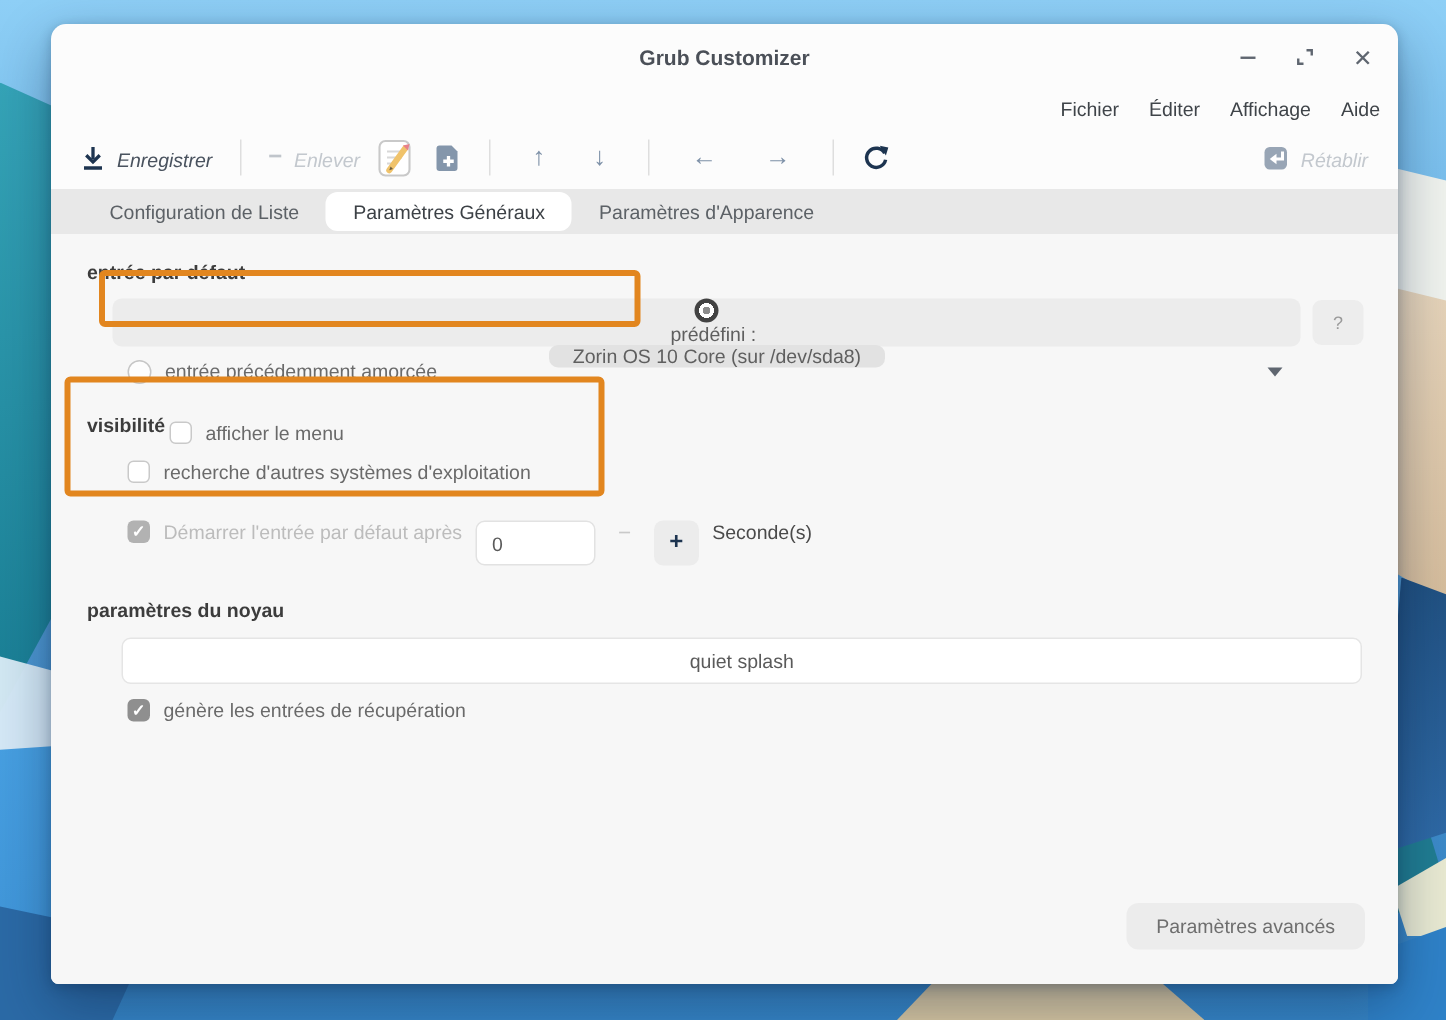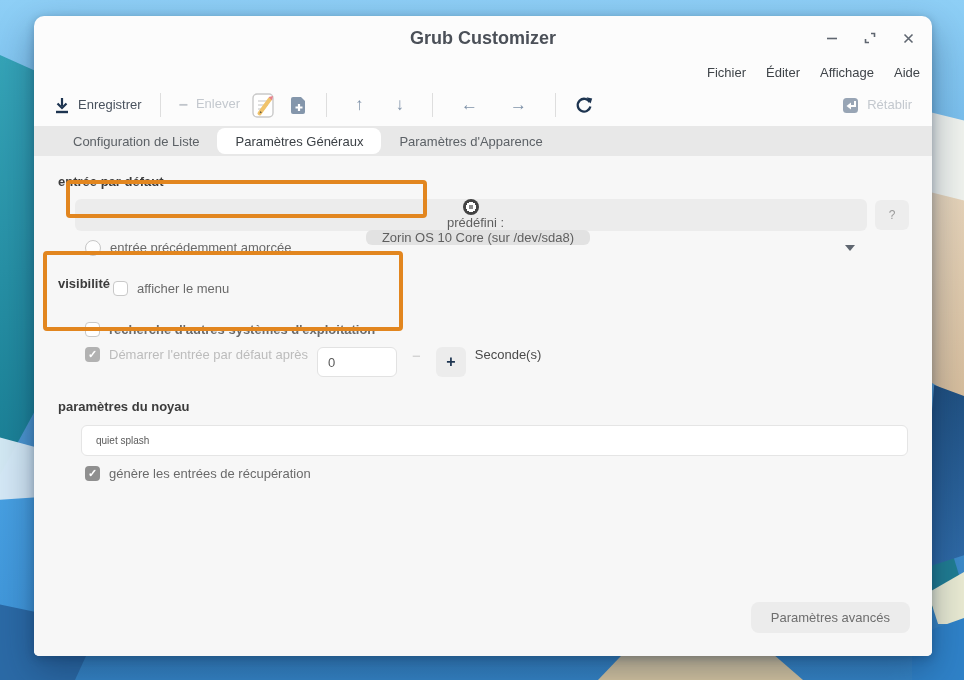--- a/index.html
+++ b/index.html
@@ -41,33 +41,33 @@
   
   #window { position:absolute; left:34px; top:16px; width:898px; height:640px;
     background:#fcfcfc; border-radius:10px 10px 5px 5px;
     box-shadow:0 14px 36px rgba(10,30,60,.38), 0 2px 8px rgba(10,30,60,.25);
     display:flex; flex-direction:column; }
 
   
   .titlebar { position:relative; height:44px; flex:0 0 44px; }
   .title { position:absolute; left:0; right:0; top:0; height:44px;
     display:flex; align-items:center; justify-content:center;
-    font-weight:bold; font-size:18px; color:#4b5058; }
+    font-weight:bold; font-size:14px; color:#4b5058; }
   .win-controls { position:absolute; right:12px; top:0; height:44px;
     display:flex; align-items:center; gap:14px; }
   .win-btn { width:24px; height:24px; display:flex; align-items:center; justify-content:center; cursor:default; }
 
   
   .menubar { height:24px; flex:0 0 24px; display:flex; align-items:center; padding-left:8px;justify-content:flex-end; }
   .menu-item { padding:0 8px; margin-right:4px; color:#3f4449; }
 
   
   .toolbar { height:42px; flex:0 0 42px; display:flex; align-items:center; padding:0 14px; }
   .tool-sep { width:1px; height:24px; background:#dedede; margin:0 12px; }
-  .tool-btn { display:flex; align-items:flex-start; gap:8px; padding:4px 6px; }
+  .tool-btn { display:flex; align-items:flex-end; gap:8px; padding:4px 6px;font-style:italic; }
   .tool-label { color:#49525e; }
   .tool-label.dim { color:#c3c8ce; }
   .arrow-glyph { font-size:17px; color:#7e91a8; padding:0 10px; }
   .minus-glyph { font-size:16px; color:#c0c5cb; font-weight:bold; }
   .toolbar-right { margin-left:auto; display:flex; align-items:center; gap:8px; }
 
   
   .tabstrip { height:30px; flex:0 0 30px; background:#e8e8e8; display:flex; align-items:center; padding-left:21px; }
   .tab { height:26px; display:flex; align-items:center; padding:0 18px; color:#5c6166; border-radius:8px; }
   .tab.active { background:#ffffff; color:#3c4146; }
@@ -109,21 +109,21 @@
     border-radius:6px; padding:0 10px; color:#5a5a5a; font-size:13px;
     font-family:"Liberation Sans", sans-serif; }
   .spin-minus { color:#c9c9c9; font-size:15px; margin:0 6px; }
   .spin-plus { width:30px; height:30px; background:#ececec; border-radius:6px;
     display:flex; align-items:center; justify-content:center;
     color:#1d3450; font-size:16px; font-weight:bold; }
   .unit-label { color:#4a4a4a; }
 
   .kernel-input { position:absolute; left:47px; top:269px; width:827px; height:31px;
     background:#ffffff; border:1px solid #e5e5e5; border-radius:6px; padding:0 14px;
-    color:#5a5a5a; font-size:10px; font-family:"Liberation Sans", sans-serif; }
+    color:#5a5a5a; font-size:13px; font-family:"Liberation Sans", sans-serif;text-align:center; }
 
   .advanced-btn { position:absolute; right:22px; top:446px; height:31px; padding:0 20px;
     background:#ececec; border:none; border-radius:8px; color:#6e6e6e; font-size:13px;
     font-family:"Liberation Sans", sans-serif; display:flex; align-items:center; }
 
   
   .hl { position:absolute; border:4px solid #e2861f; border-radius:4px;
     pointer-events:none; z-index:5; }
   .hl-1 { left:32px; top:180px; width:361px; height:38px; }
   .hl-2 { left:9px; top:251px; width:360px; height:80px; }
@@ -274,21 +274,21 @@
       <span class="ctl-label">entrée précédemment amorcée</span>
     </div>
 
     <div class="sec-header" style="top:120px;">visibilité</div>
 
     <div class="ctl-row" style="left:51px; top:125px;padding-left:28px;">
       <span class="checkbox"></span>
       <span class="ctl-label">afficher le menu</span>
     </div>
 
-    <div class="ctl-row" style="left:51px; top:166px;font-weight:bold;">
+    <div class="ctl-row" style="left:51px; top:151px;">
       <span class="checkbox"></span>
       <span class="ctl-label">recherche d'autres systèmes d'exploitation</span>
     </div>
 
     <div class="ctl-row" style="left:51px; top:191px; height:32px;">
       <span class="checkbox checked disabled"></span>
       <span class="ctl-label dim">Démarrer l'entrée par défaut après</span>
       <input class="spin-input" value="0" style="">
       <span class="spin-minus">−</span>
       <span class="spin-plus">+</span>

